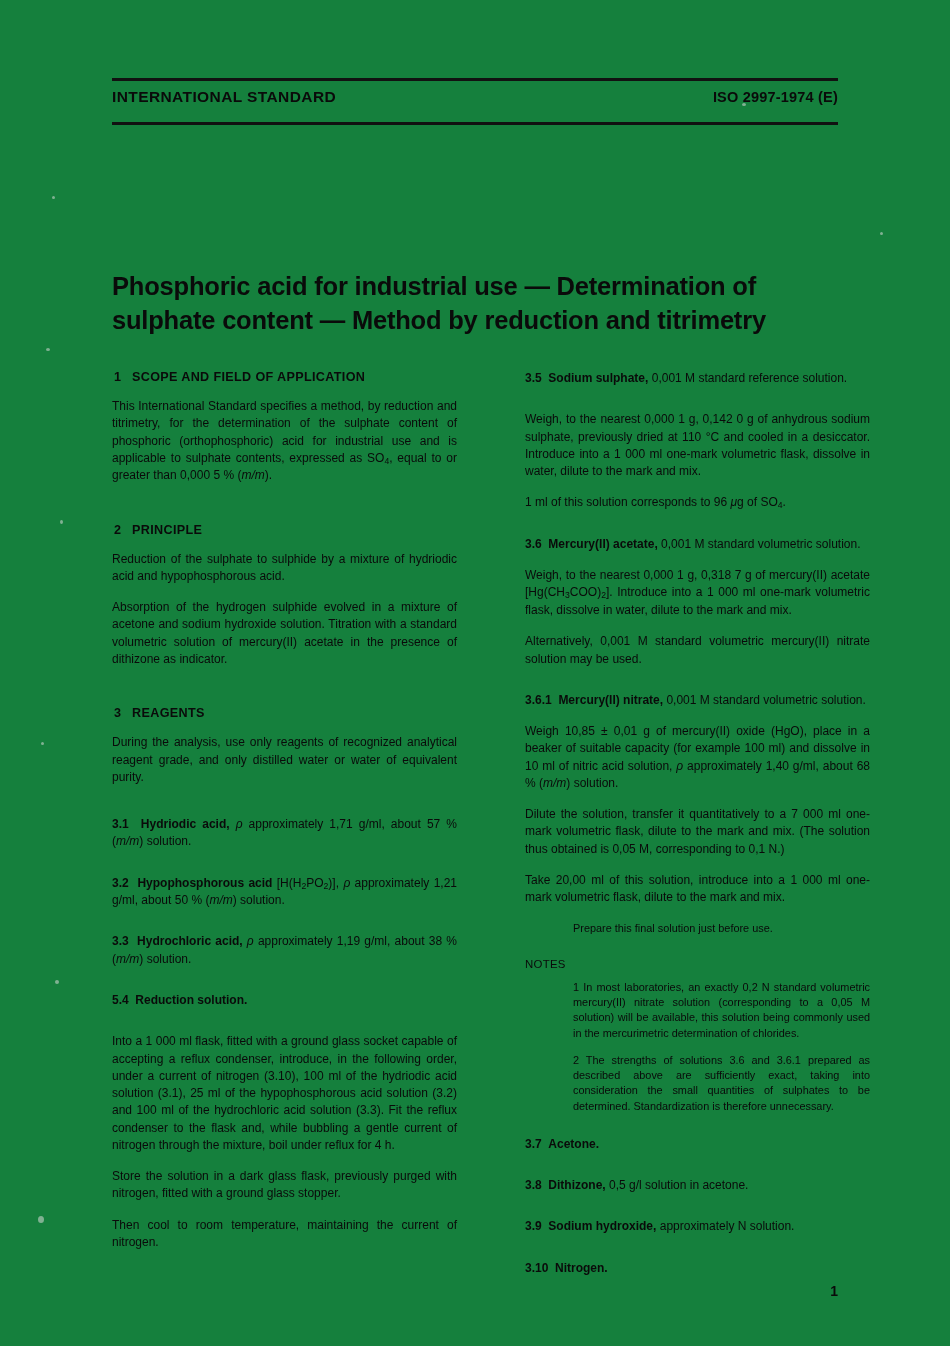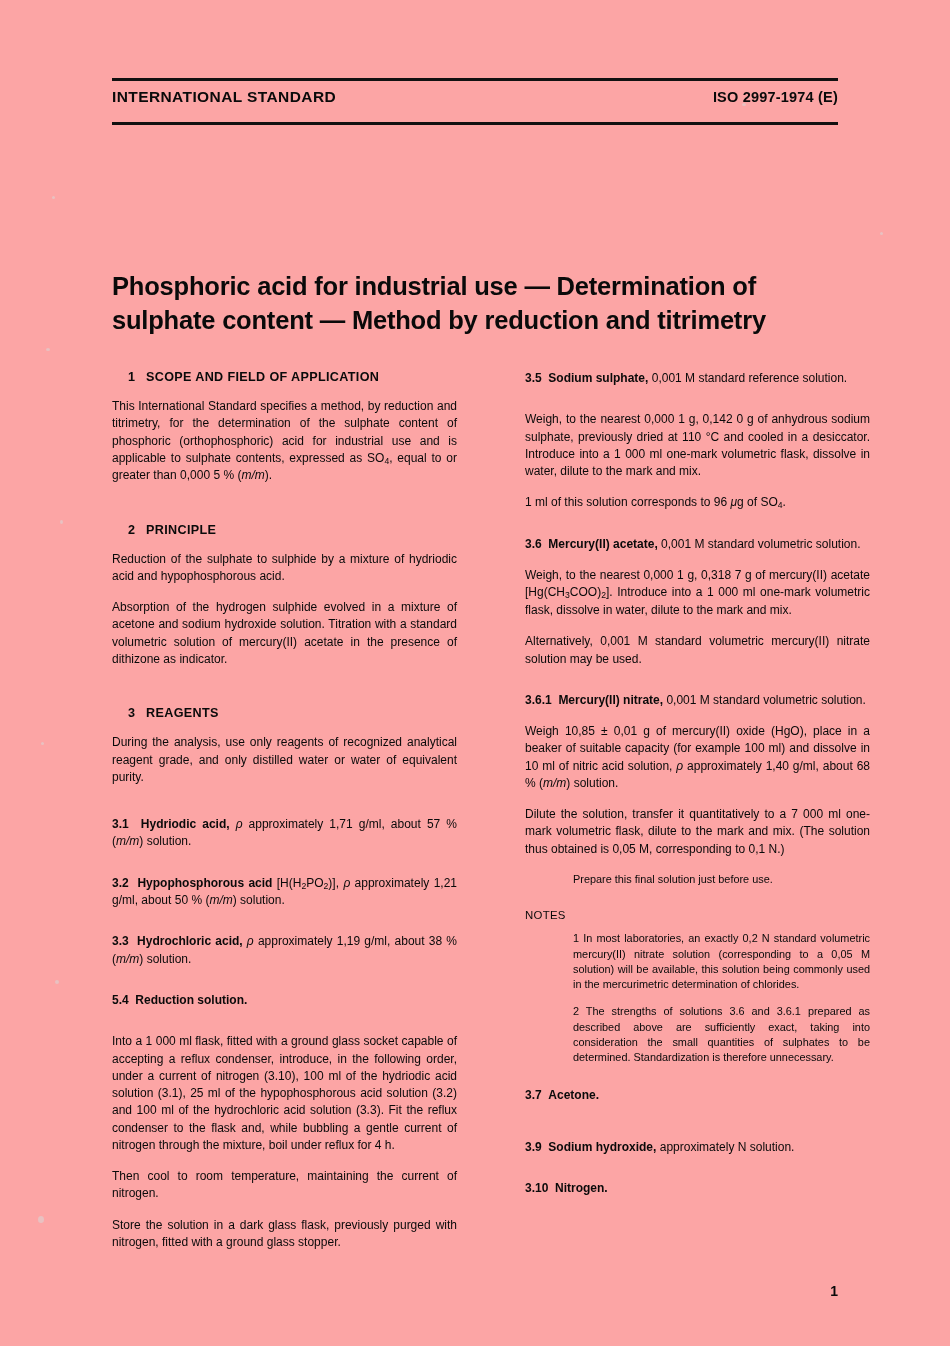--- a/index.html
+++ b/index.html
@@ -13,21 +13,21 @@
     font-family: "Liberation Sans", sans-serif;
     color: #0a0a0a;
     position: relative;
     overflow: hidden;
   }
   .page {
     position: absolute;
     left: 0; top: 0;
     width: 950px;
     height: 1346px;
-    background: #fca5a5;
+    background: #15803d;
   }
 
   
   .header {
     position: absolute;
     left: 112px;
     top: 88px;
     width: 726px;
     display: flex;
     align-items: baseline;
@@ -71,21 +71,21 @@
     position: absolute;
     top: 370px;
     width: 345px;
   }
   .col-left  { left: 112px; }
   .col-right { left: 525px; }
 
   h2.sec {
     font-size: 12.6px;
     font-weight: bold;
-    margin: 0 0 14px 16px;
+    margin: 0 0 14px 2px;
     letter-spacing: 0.35px;
   }
   h2.sec .num { display: inline-block; min-width: 18px; }
 
   p {
     margin: 0 0 14px 0;
     font-size: 12px;
     line-height: 1.44;
     text-align: justify;
     -moz-hyphens: none;
@@ -191,22 +191,22 @@
 
     <p><b>3.3</b>&nbsp;&nbsp;<b>Hydrochloric acid,</b> <i>ρ</i><span> approximately 1,19 g/ml, about 38 % (</span><i>m/m</i><span>) solution.</span></p>
 
     <div class="spacer-10"></div>
 
     <p><b>5.4</b>&nbsp;&nbsp;<b>Reduction solution.</b></p>
 
     <div class="spacer-10"></div>
 
     <p>Into a 1 000 ml flask, fitted with a ground glass socket capable of accepting a reflux condenser, introduce, in the following order, under a current of nitrogen (3.10), 100 ml of the hydriodic acid solution (3.1), 25 ml of the hypophosphorous acid solution (3.2) and 100 ml of the hydrochloric acid solution (3.3). Fit the reflux condenser to the flask and, while bubbling a gentle current of nitrogen through the mixture, boil under reflux for 4 h.</p>
+    <p>Store the solution in a dark glass flask, previously purged with nitrogen, fitted with a ground glass stopper.</p>
     <p>Then cool to room temperature, maintaining the current of nitrogen.</p>
-    <p>Store the solution in a dark glass flask, previously purged with nitrogen, fitted with a ground glass stopper.</p>
   </div>
 
   <div class="col col-right">
 
     <p><b>3.5</b>&nbsp;&nbsp;<b>Sodium sulphate,</b><span> 0,001 M standard reference solution.</span></p>
 
     <div class="spacer-10"></div>
 
     <p>Weigh, to the nearest 0,000 1 g, 0,142 0 g of anhydrous sodium sulphate, previously dried at 110 °C and cooled in a desiccator. Introduce into a 1 000 ml one-mark volumetric flask, dissolve in water, dilute to the mark and mix.</p>
 
@@ -220,35 +220,37 @@
 
     <p>Alternatively, 0,001 M standard volumetric mercury(II) nitrate solution may be used.</p>
 
     <div class="spacer-10"></div>
 
     <p><b>3.6.1</b>&nbsp;&nbsp;<b>Mercury(II) nitrate,</b><span> 0,001 M standard volumetric solution.</span></p>
 
     <p><span>Weigh 10,85 ± 0,01 g of mercury(II) oxide (HgO), place in a beaker of suitable capacity (for example 100 ml) and dissolve in 10 ml of nitric acid solution, </span><i>ρ</i><span> approximately 1,40 g/ml, about 68 % (</span><i>m/m</i><span>) solution.</span></p>
 
     <p>Dilute the solution, transfer it quantitatively to a 7 000 ml one-mark volumetric flask, dilute to the mark and mix. (The solution thus obtained is 0,05 M, corresponding to 0,1 N.)</p>
+    <p>Take 20,00 ml of this solution, introduce into a 1 000 ml one-mark volumetric flask, dilute to the mark and mix.</p>
     <p class="note">Prepare this final solution just before use.</p>
 
     <div class="spacer-10"></div>
 
     <div class="notes-head">NOTES</div>
 
     <p class="note">1   In most laboratories, an exactly 0,2 N standard volumetric mercury(II) nitrate solution (corresponding to a 0,05 M solution) will be available, this solution being commonly used in the mercurimetric determination of chlorides.</p>
     <p class="note">2   The strengths of solutions 3.6 and 3.6.1 prepared as described above are sufficiently exact, taking into consideration the small quantities of sulphates to be determined. Standardization is therefore unnecessary.</p>
 
     <div class="spacer-10"></div>
 
     <p><b>3.7</b>&nbsp;&nbsp;<b>Acetone.</b></p>
 
     <div class="spacer-10"></div>
 
+    <p><b>3.8</b>&nbsp;&nbsp;<b>Dithizone,</b><span> 0,5 g/l solution in acetone.</span></p>
 
     <div class="spacer-10"></div>
 
     <p><b>3.9</b>&nbsp;&nbsp;<b>Sodium hydroxide,</b><span> approximately N solution.</span></p>
 
     <div class="spacer-10"></div>
 
     <p><b>3.10</b>&nbsp;&nbsp;<b>Nitrogen.</b></p>
   </div>
 

